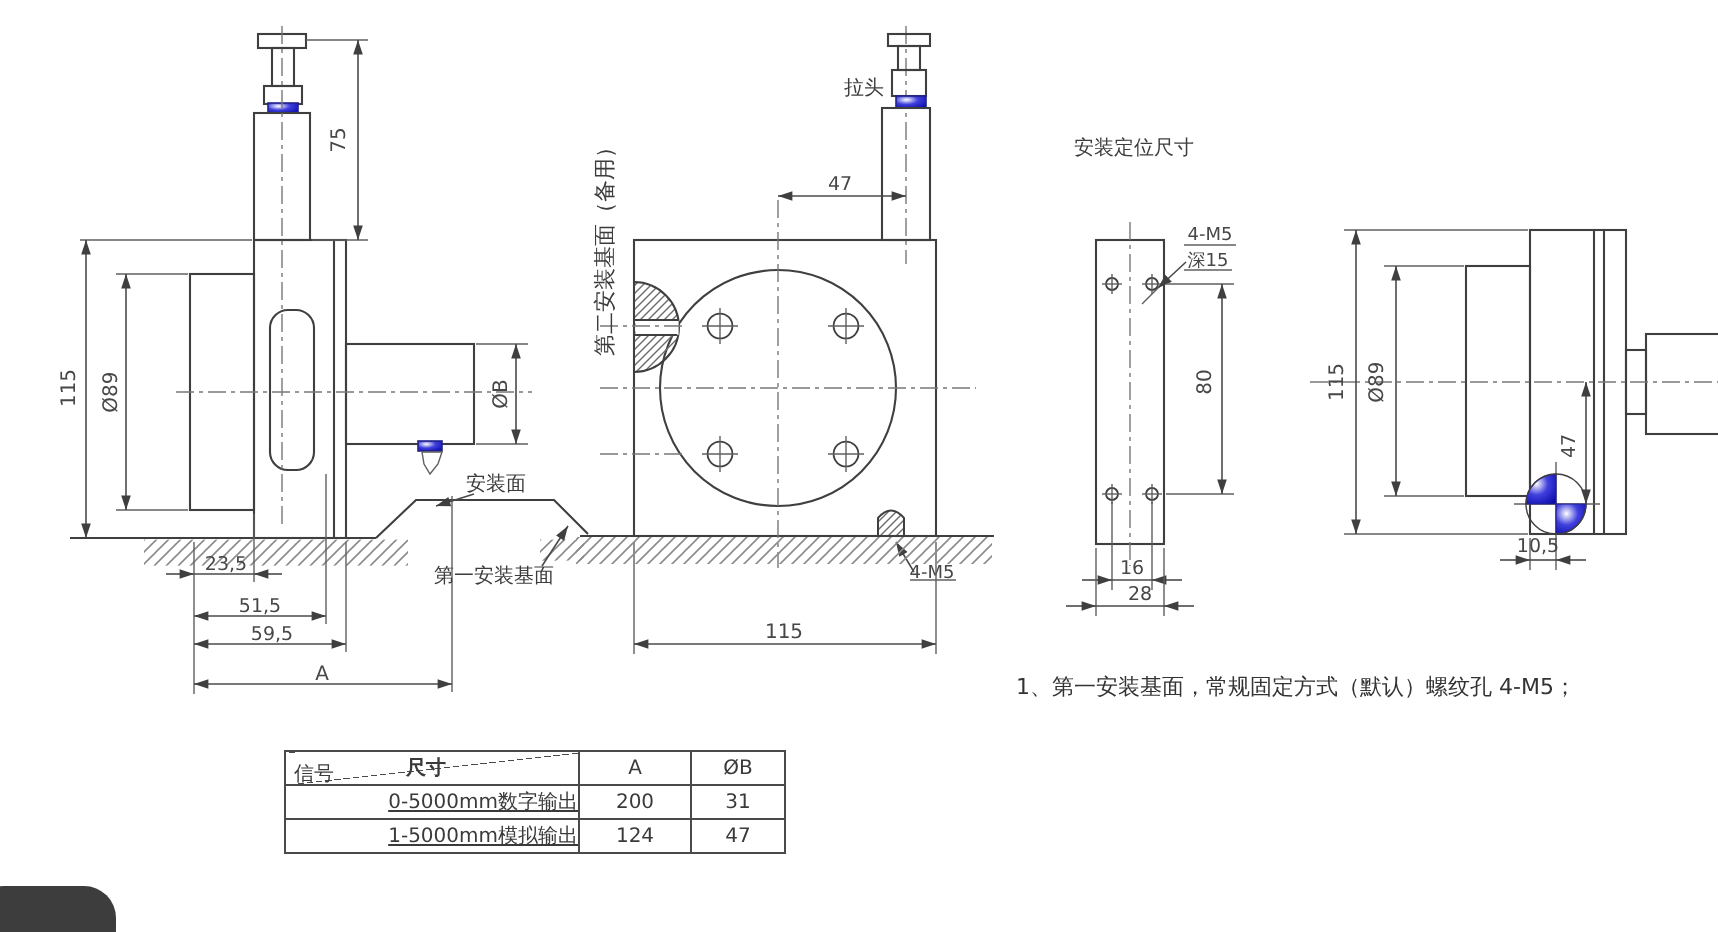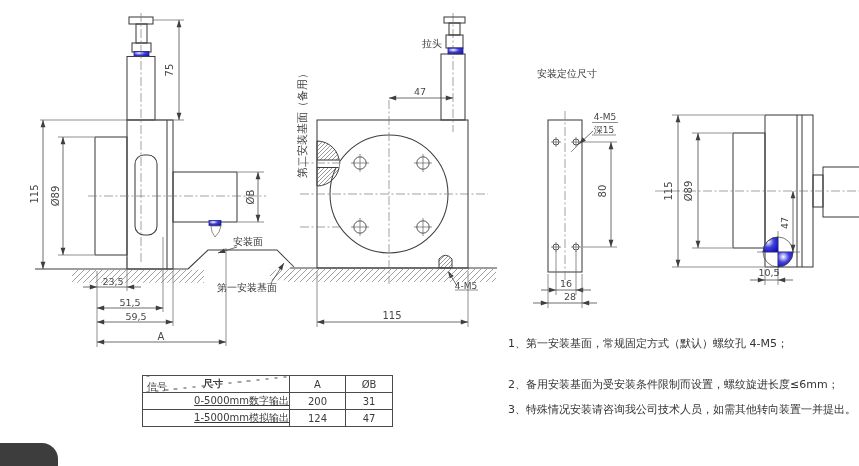--- a/index.html
+++ b/index.html
@@ -289,17 +289,15 @@
   </tr>
   <tr>
     <td class="c1 sig">1-5000mm模拟输出</td>
     <td class="c2">124</td>
     <td class="c3">47</td>
   </tr>
 </tbody>
     </table>
 
 <div class="note n1">1、第一安装基面，常规固定方式（默认）螺纹孔 4-M5；</div>
-<div class="note n2">2、备用安装基面为受安装条件限制而设置，螺纹旋进长度≤6mm；</div>
-<div class="note n3">3、特殊情况安装请咨询我公司技术人员，如需其他转向装置一并提出。</div>
 
 <div class="pill"></div>
 </div>
 
 </body></html>

